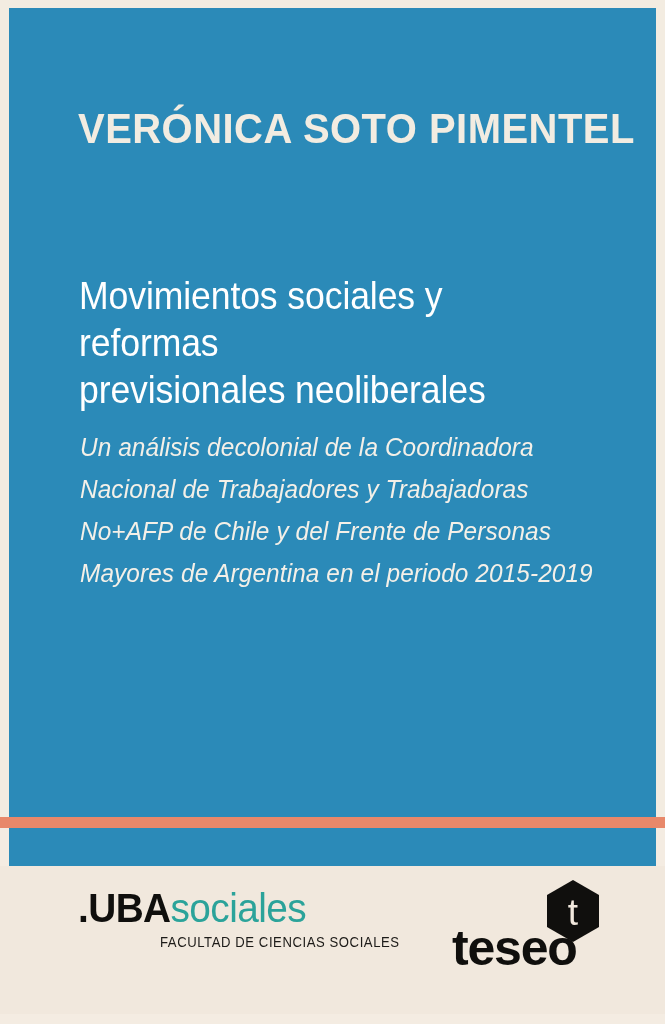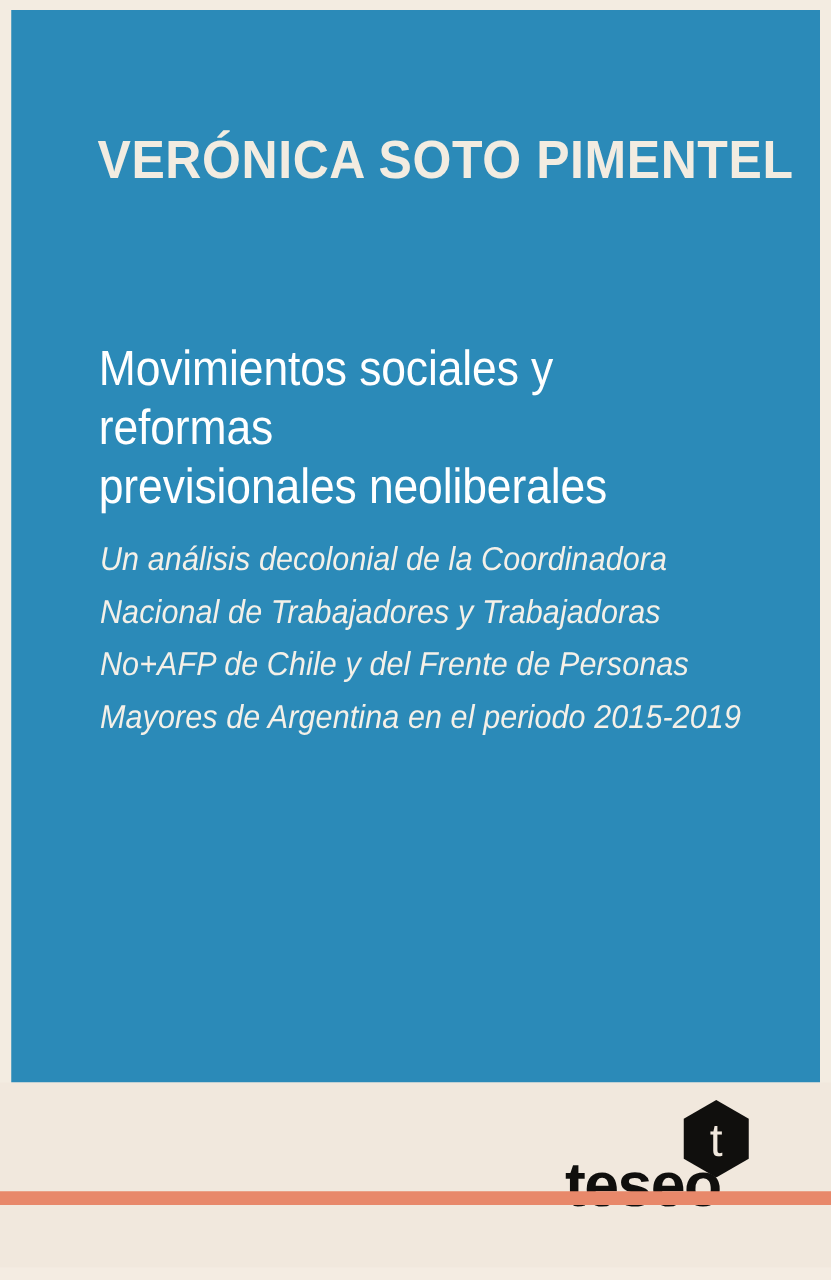--- a/index.html
+++ b/index.html
@@ -11,21 +11,21 @@
     height: 1024px;
     overflow: hidden;
     background: #f4ece2;
     font-family: "Liberation Sans", sans-serif;
     -webkit-font-smoothing: antialiased;
   }
 
   .cover {
     position: relative;
     width: 665px;
-    height: 964px;
+    height: 828px;
     background: #f3ece1;
     box-sizing: border-box;
   }
 
   
   .hero {
     position: absolute;
     left: 9px;
     top: 8px;
     width: 647px;
@@ -187,20 +187,26 @@
       <div>Un análisis decolonial de la Coordinadora</div>
       <div>Nacional de Trabajadores y Trabajadoras</div>
       <div>No+AFP de Chile y del Frente de Personas</div>
       <div>Mayores de Argentina en el periodo 2015-2019</div>
     </div>
 
   </div>
 
   <div class="footer">
 
+    <div class="uba-logo">
+      <div class="uba-wordmark">
+        <span class="uba-dot-uba">.UBA</span><span class="uba-sociales">sociales</span>
+      </div>
+      <div class="uba-faculty">FACULTAD DE CIENCIAS SOCIALES</div>
+    </div>
 
     <div class="teseo-logo">
       <div class="teseo-hex">
         <svg viewBox="0 0 56 62" xmlns="http://www.w3.org/2000/svg" aria-hidden="true">
           <polygon points="28,0 54,15 54,47 28,62 2,47 2,15" fill="#100f0d"></polygon>
           <text x="28" y="45" text-anchor="middle" font-family="Liberation Sans, sans-serif" font-size="37" font-weight="400" fill="#f1e8dd">t</text>
         </svg>
       </div>
       <div class="teseo-word">teseo</div>
     </div>

